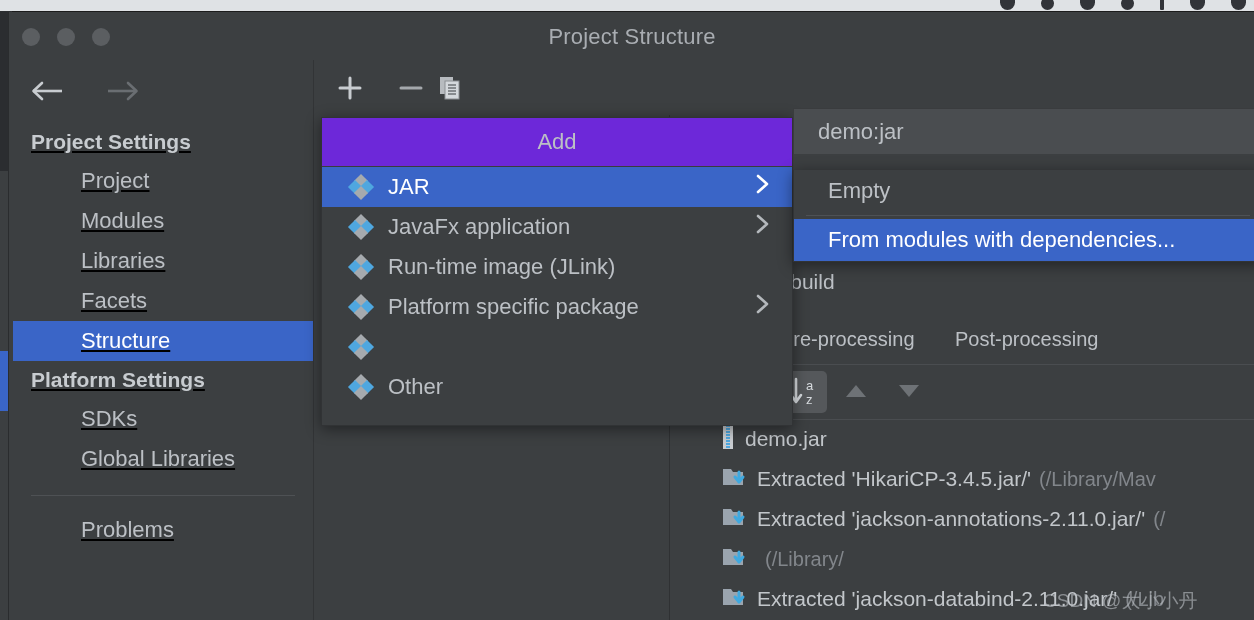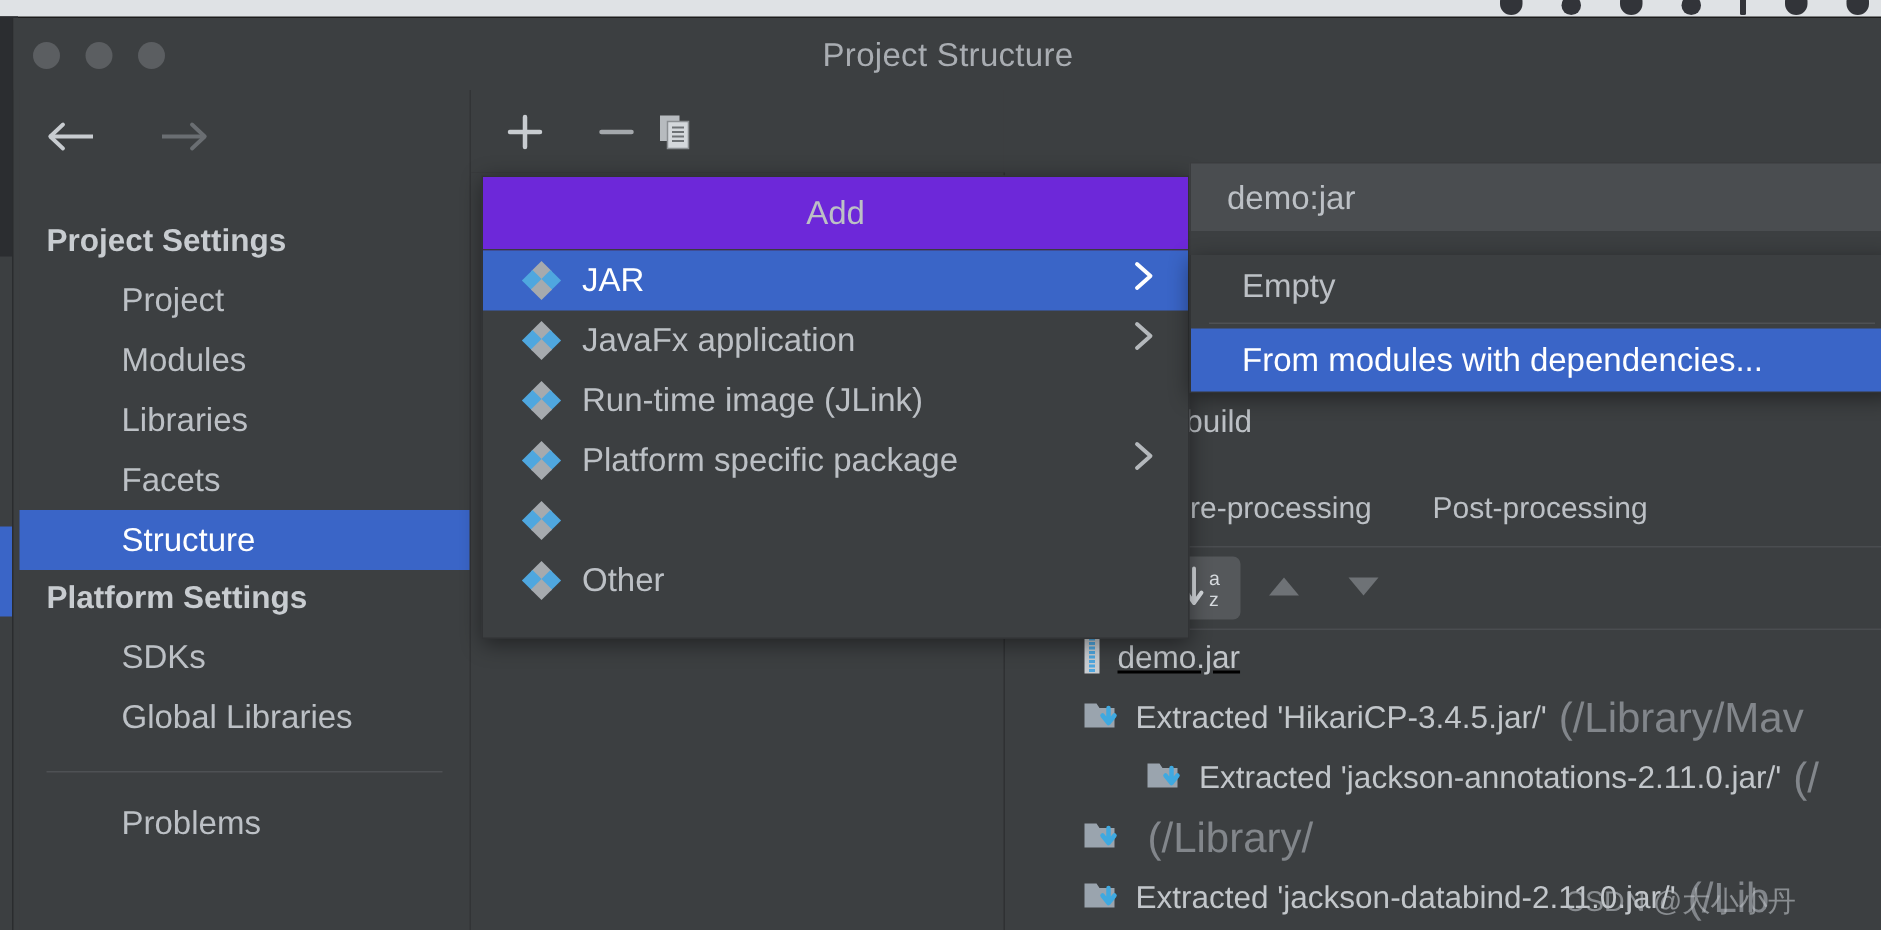--- a/index.html
+++ b/index.html
@@ -78,21 +78,21 @@
     position: absolute; left: 4px; top: 48px;
     width: 300px; height: 560px;
     background: #3c3f41;
     border-right: 1px solid #323436;
   }
   .nav-arrows {
     position: absolute; left: 18px; top: 20px;
     display: flex; gap: 36px; align-items: center;
   }
   .nav-arrows svg { display: block; }
-  .sidebar-list { position: absolute; left: 0; top: 82px; width: 300px; }
+  .sidebar-list { position: absolute; left: 0; top: 63px; width: 300px; text-decoration: underline; }
   .grp {
     font-size: 21px; font-weight: bold; color: #c8ccd0;
     padding: 7px 0 7px 18px;
   }
   .itm {
     font-size: 22px; color: #bcc0c5;
     padding: 7px 0 7px 68px;
     white-space: nowrap;
   }
   .itm.sel { background: #3a65c7; color: #ffffff; }
@@ -148,21 +148,21 @@
   }
   .tree-row {
     position: relative; height: 40px;
     display: flex; align-items: center;
     white-space: nowrap;
   }
   .tree-row .label {
     font-size: 21px; color: #c2c6ca;
   }
   .tree-row .path {
-    font-size: 28px; color: #82868b; margin-left: 8px;
+    font-size: 20px; color: #82868b; margin-left: 8px;
   }
   .ico { display: inline-block; margin-right: 9px; flex: 0 0 auto; }
 
   
   .addmenu {
     position: absolute; left: 312px; top: 105px;
     width: 470px; height: 307px;
     background: #3c3f41;
     box-shadow: 0 3px 14px rgba(0,0,0,.45);
     border: 1px solid #313335;
@@ -365,42 +365,42 @@
             </svg>
         </span>
         <span style="position:absolute;left:225px;top:16px;">
           <svg width="28" height="20" viewBox="0 0 28 20">
               <path d="M14 16 L4 4 L24 4 Z" fill="#6e7276"></path>
             </svg>
         </span>
       </div>
 
       <div class="rp-tree">
-        <div class="tree-row" style="padding-left:50px;text-decoration:underline;">
+        <div class="tree-row" style="padding-left:50px;">
           <span class="ico">
             <svg width="16" height="26" viewBox="0 0 16 26">
               <rect x="3" y="1" width="10" height="24" fill="#c9cdd1"></rect>
               <path d="M6 2 H10 M6 5 H10 M6 8 H10 M6 11 H10 M6 14 H10 M6 17 H10 M6 20 H10 M6 23 H10" stroke="#4fa7df" stroke-width="2"></path>
             </svg>
           </span>
           <span class="label">demo.jar</span>
         </div>
 
         <div class="tree-row" style="padding-left:52px;">
           <span class="ico">
             <svg width="26" height="24" viewBox="0 0 26 24">
               <path d="M1 4 H9 L11 7 H21 V20 H1 Z" fill="#9aa4ae"></path>
               <path d="M17 7 V16 M13 12 L17 17 L21 12" stroke="#3fa9e0" stroke-width="3" fill="none" stroke-linecap="round" stroke-linejoin="round"></path>
             </svg>
           </span>
           <span class="label">Extracted 'HikariCP-3.4.5.jar/'</span>
           <span class="path">(/Library/Mav</span>
         </div>
 
-        <div class="tree-row" style="padding-left:52px;justify-content:center;">
+        <div class="tree-row" style="padding-left:52px;">
           <span class="ico">
             <svg width="26" height="24" viewBox="0 0 26 24">
               <path d="M1 4 H9 L11 7 H21 V20 H1 Z" fill="#9aa4ae"></path>
               <path d="M17 7 V16 M13 12 L17 17 L21 12" stroke="#3fa9e0" stroke-width="3" fill="none" stroke-linecap="round" stroke-linejoin="round"></path>
             </svg>
           </span>
           <span class="label">Extracted 'jackson-annotations-2.11.0.jar/'</span>
           <span class="path">(/</span>
         </div>
 

